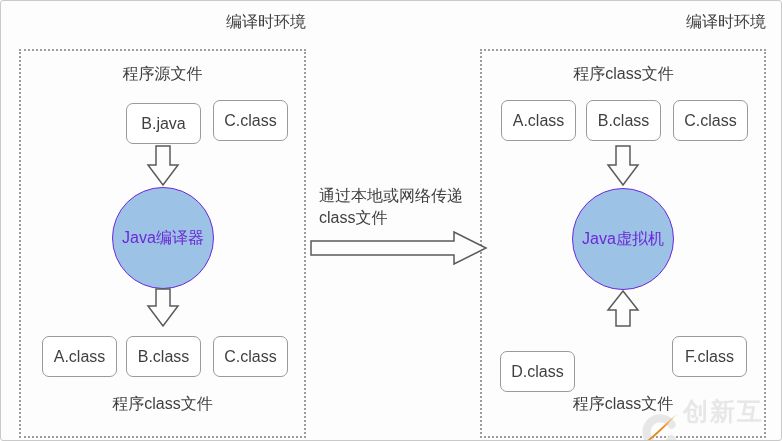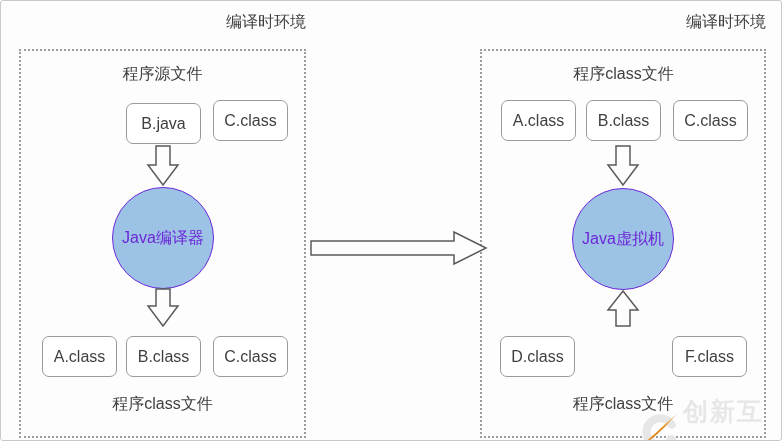--- a/index.html
+++ b/index.html
@@ -92,20 +92,24 @@
   <svg class="arrow-svg" style="left:144px;top:287px;" width="36" height="40">
     <polygon class="arrow-shape" points="11,1 25,1 25,18 33,18 18,38 3,18 11,18"></polygon>
   </svg>
 
   <div class="file-box" style="left:41px;top:335px;">A.class</div>
   <div class="file-box" style="left:125px;top:335px;">B.class</div>
   <div class="file-box" style="left:212px;top:335px;">C.class</div>
 
   <div class="inner-label" style="left:18px;top:393px;">程序class文件</div>
 
+  <div class="mid-caption">
+    <div>通过本地或网络传递</div>
+    <div>class文件</div>
+  </div>
 
   <svg class="arrow-svg" style="left:308px;top:229px;" width="180" height="36">
     <polygon class="arrow-shape" points="2,11 145,11 145,2 177,18 145,34 145,25 2,25"></polygon>
   </svg>
 
   <div class="inner-label" style="left:479px;top:63px;">程序class文件</div>
 
   <div class="file-box" style="left:500px;top:99px;">A.class</div>
   <div class="file-box" style="left:585px;top:99px;">B.class</div>
   <div class="file-box" style="left:672px;top:99px;">C.class</div>
@@ -113,21 +117,21 @@
   <svg class="arrow-svg" style="left:604px;top:144px;" width="36" height="42">
     <polygon class="arrow-shape" points="11,1 25,1 25,20 33,20 18,40 3,20 11,20"></polygon>
   </svg>
 
   <div class="circle" style="left:571px;top:187px;">Java虚拟机</div>
 
   <svg class="arrow-svg" style="left:604px;top:289px;" width="36" height="38">
     <polygon class="arrow-shape" points="18,1 33,20 25,20 25,36 11,36 11,20 3,20"></polygon>
   </svg>
 
-  <div class="file-box" style="left:499px;top:335px;">D.class</div>
+  <div class="file-box" style="left:499px;top:350px;">D.class</div>
   <div class="file-box" style="left:671px;top:335px;">F.class</div>
 
   <div class="inner-label" style="left:479px;top:393px;width:286px;">程序class文件</div>
 
   <div class="watermark">
     <svg width="44" height="40" viewBox="0 0 44 40">
       <path d="M36 13 A15 15 0 1 0 36 29" fill="none" stroke="#e7e7e7" stroke-width="9" stroke-linecap="round"></path>
       <path d="M2,37 C12,31 24,20 42,1 L28,13 C20,21 9,30 2,37 Z" fill="#f2a33c" stroke="none"></path>
       <path d="M6,34 C14,29 22,22 34,10 L26,16 C18,23 11,29 6,34 Z" fill="#e08a1e" stroke="none"></path>
     </svg>

